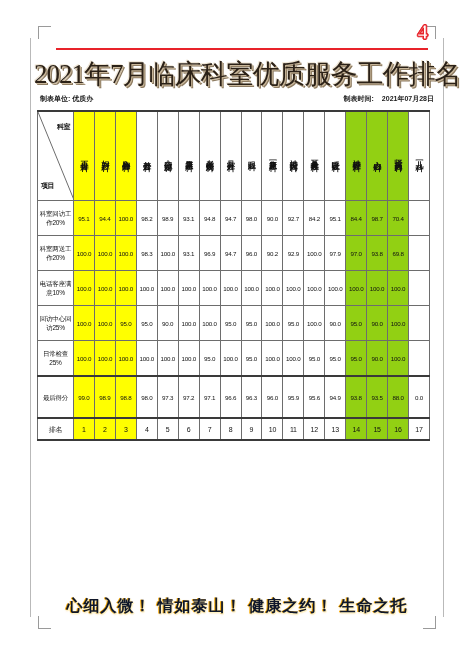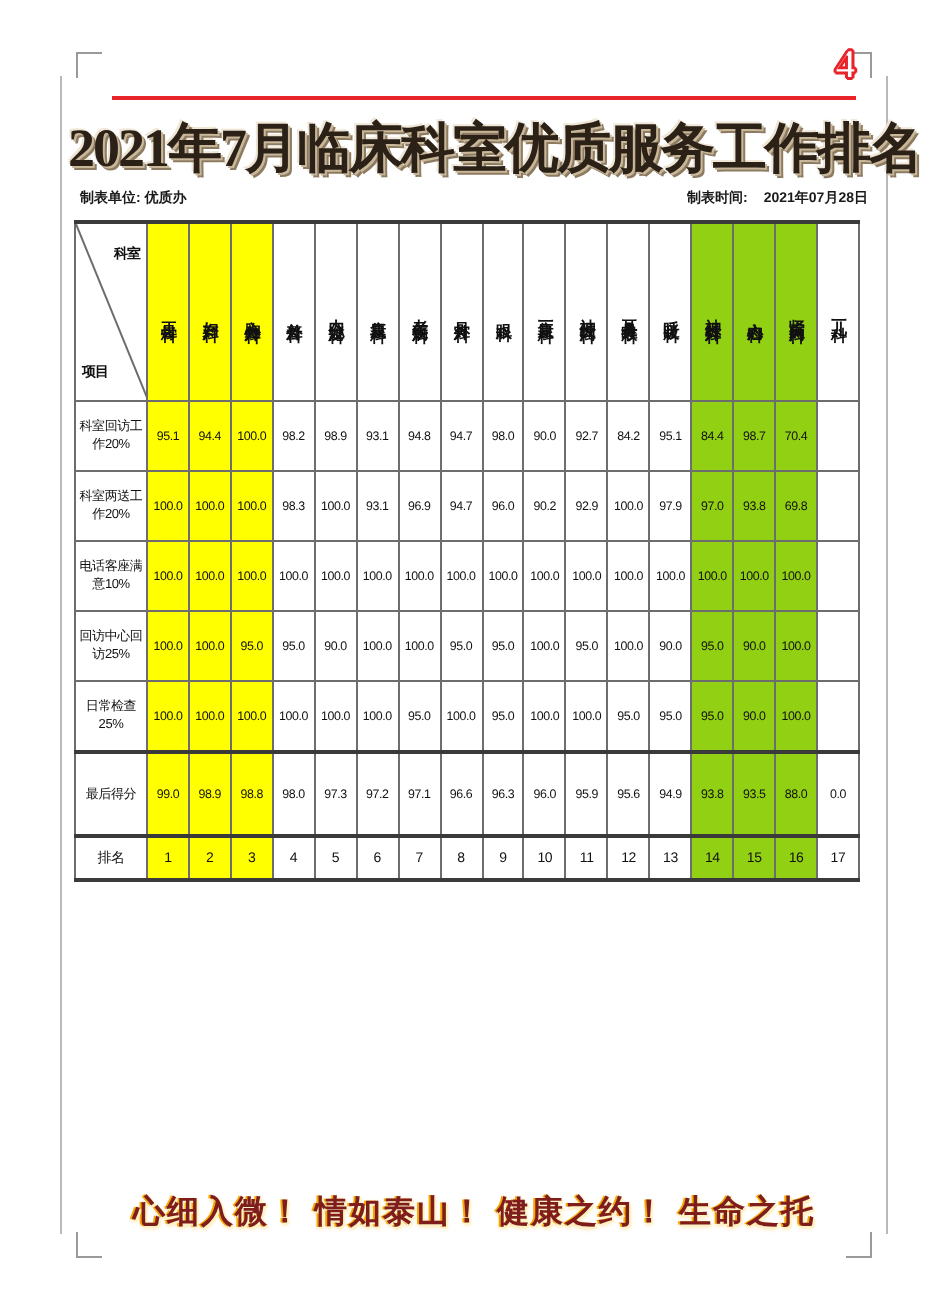--- a/index.html
+++ b/index.html
@@ -70,21 +70,21 @@
   
   .title-wrap {
     position: absolute;
     left: 34px;
     right: 26px;
     top: 58px;
     text-align: center;
   }
   .doc-title {
     font-family: "Liberation Serif", "DejaVu Serif", serif;
-    font-weight: bold;
+    font-weight: normal;
     font-size: 27px;
     line-height: 32px;
     letter-spacing: -1px;
     white-space: nowrap;
     color: #2b2117;
     text-shadow:
        1px 1px 0 #c9b79a,
        2px 2px 0 #8e7c62,
       -1px -1px 0 #efe6d6;
   }
@@ -210,21 +210,21 @@
     position: absolute;
     left: 48px;
     right: 40px;
     top: 596px;
     text-align: center;
     white-space: nowrap;
     font-family: "Liberation Serif", "DejaVu Serif", serif;
     font-size: 16px;
     font-weight: bold;
     letter-spacing: 1px;
-    color: #7f1d1d;
+    color: #0f172a;
     text-shadow:
       1px 1px 0 #fff3c4,
       -1px 0 0 #f7a800,
       0 1px 2px rgba(247,168,0,.45);
   }
   .slogan span { margin: 0 3px; }
 </style>
 </head>
 <body>
 

